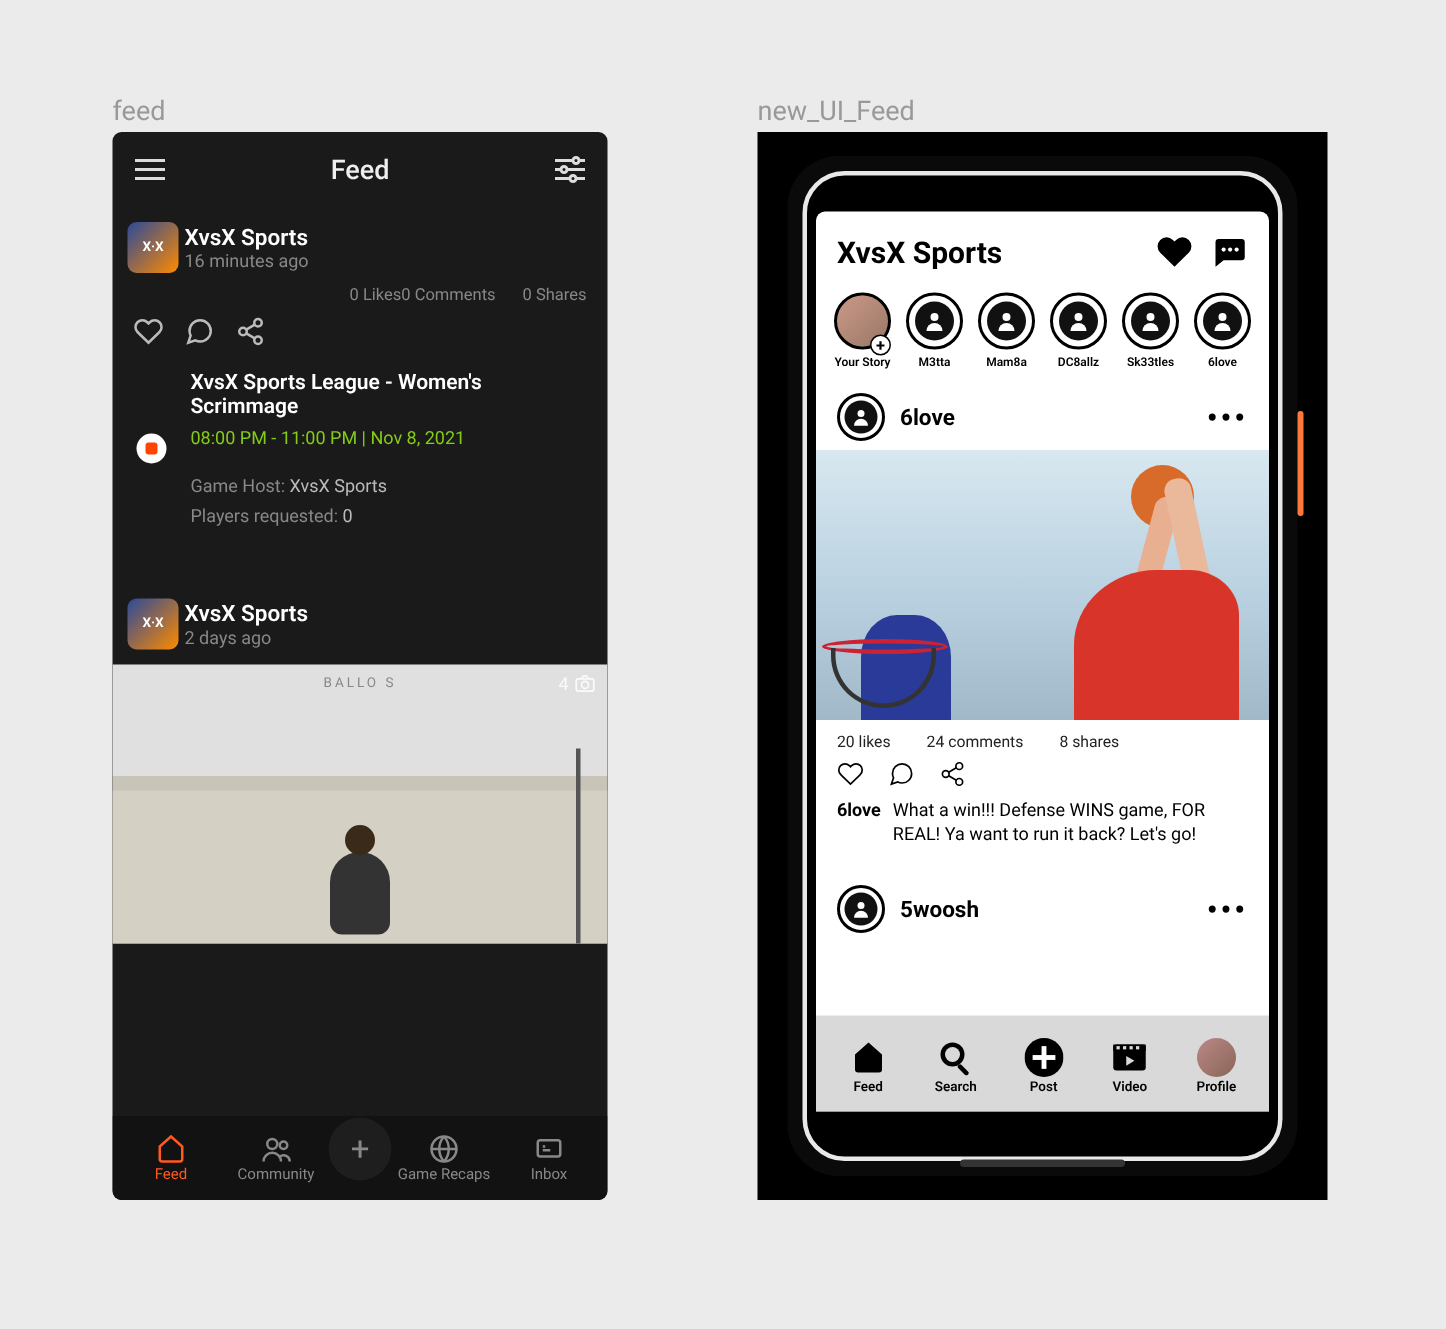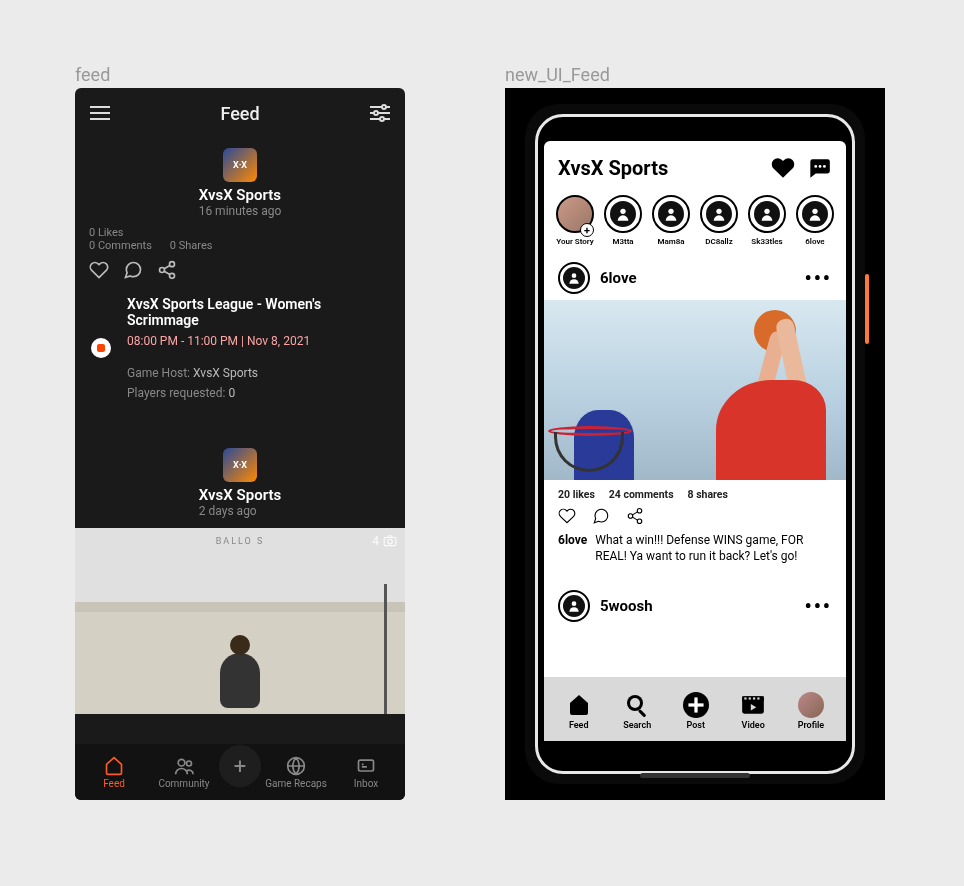--- a/index.html
+++ b/index.html
@@ -50,54 +50,53 @@
   .dl-header .title { font-size: 18px; font-weight: 500; color: #eee; }
   .ham, .sliders { width: 22px; height: 22px; display:flex; align-items:center; justify-content:center; }
   .ham svg, .sliders svg { stroke:#ddd; }
   .dl-post {
     padding: 10px 10px 0 10px;
   }
   .dl-posthead {
     display: flex;
     gap: 4px;
     align-items: center;
-    flex-direction: column;
   }
   .dl-avatar {
     width: 34px; height: 34px;
     border-radius: 6px;
     background: linear-gradient(135deg,#2a4a9a,#ff8a00);
     display:flex; align-items:center; justify-content:center;
     font-size: 9px; color:#fff; font-weight:700;
   }
   .dl-postname { color:#fff; font-size:15px; font-weight:600; }
   .dl-postmeta { color:#888; font-size:12px; }
   .dl-stats {
     display:flex; justify-content:flex-end;
     padding: 8px 4px 4px 4px;
-    color:#888; font-size:11px;flex-direction:column;
+    color:#888; font-size:11px;
   }
   .dl-actions {
     display:flex; gap:14px;
     padding: 4px 4px 8px 4px;
   }
   .dl-actions .aicon { width:20px; height:20px; }
   .dl-event {
     display:flex; gap:16px; padding: 8px 6px;
     align-items:center;
   }
   .dl-event-ico {
     width:20px; height:20px;
     background:#fff; border-radius:50%;
     display:flex; align-items:center; justify-content:center;
   }
   .dl-event-ico span { width:8px;height:8px;background:#ff4400;border-radius:2px;display:block; }
   .dl-event-title { color:#fff; font-weight:600; font-size:14px; }
   .dl-event-tags { color:#ff5a1f; font-weight:600; font-size:13px; margin-top:10px; }
-  .dl-event-time { color:#fca5a5; font-size:12px; margin-top:6px; }
+  .dl-event-time { color:#84cc16; font-size:12px; margin-top:6px; }
   .dl-event-host { color:#888; font-size:12px; margin-top:18px; }
   .dl-event-host .v { color:#bbb; }
   .dl-event-line { color:#888; font-size:12px; margin-top:6px; }
   .dl-event-line .v { color:#bbb; }
   .dl-post2 { margin-top: 30px; }
   .dl-photo {
     margin-top:10px;
     height: 186px;
     background: linear-gradient(#e0e0e0 40%, #c8c4b8 40%);
     position:relative;
@@ -280,22 +279,22 @@
   .nf-photo .hoop {
     position:absolute; bottom:8px; left:10px;
     width:70px;height:40px;border:3px solid #333;border-top:none;
     border-radius:0 0 60px 60px;
   }
   .nf-photo .rim {
     position:absolute; bottom:44px; left:4px;
     width:84px;height:10px;border:3px solid #c23; border-radius:50%;
   }
   .nf-stats {
-    display:flex; gap:14px; padding:8px 14px 2px 14px;
-    font-size:10.5px; color:#222;font-weight:bold;
+    display:flex; gap:24px; padding:8px 14px 2px 14px;
+    font-size:10.5px; color:#222;
   }
   .nf-actions {
     display:flex; gap:16px; padding:4px 14px 6px 14px;
   }
   .nf-actions .ic { width:18px; height:18px; }
   .nf-caption {
     display:flex; gap:8px; padding: 2px 14px 12px 14px;
     font-size:12px; line-height:1.3;
   }
   .nf-caption .u { font-weight:700; }

